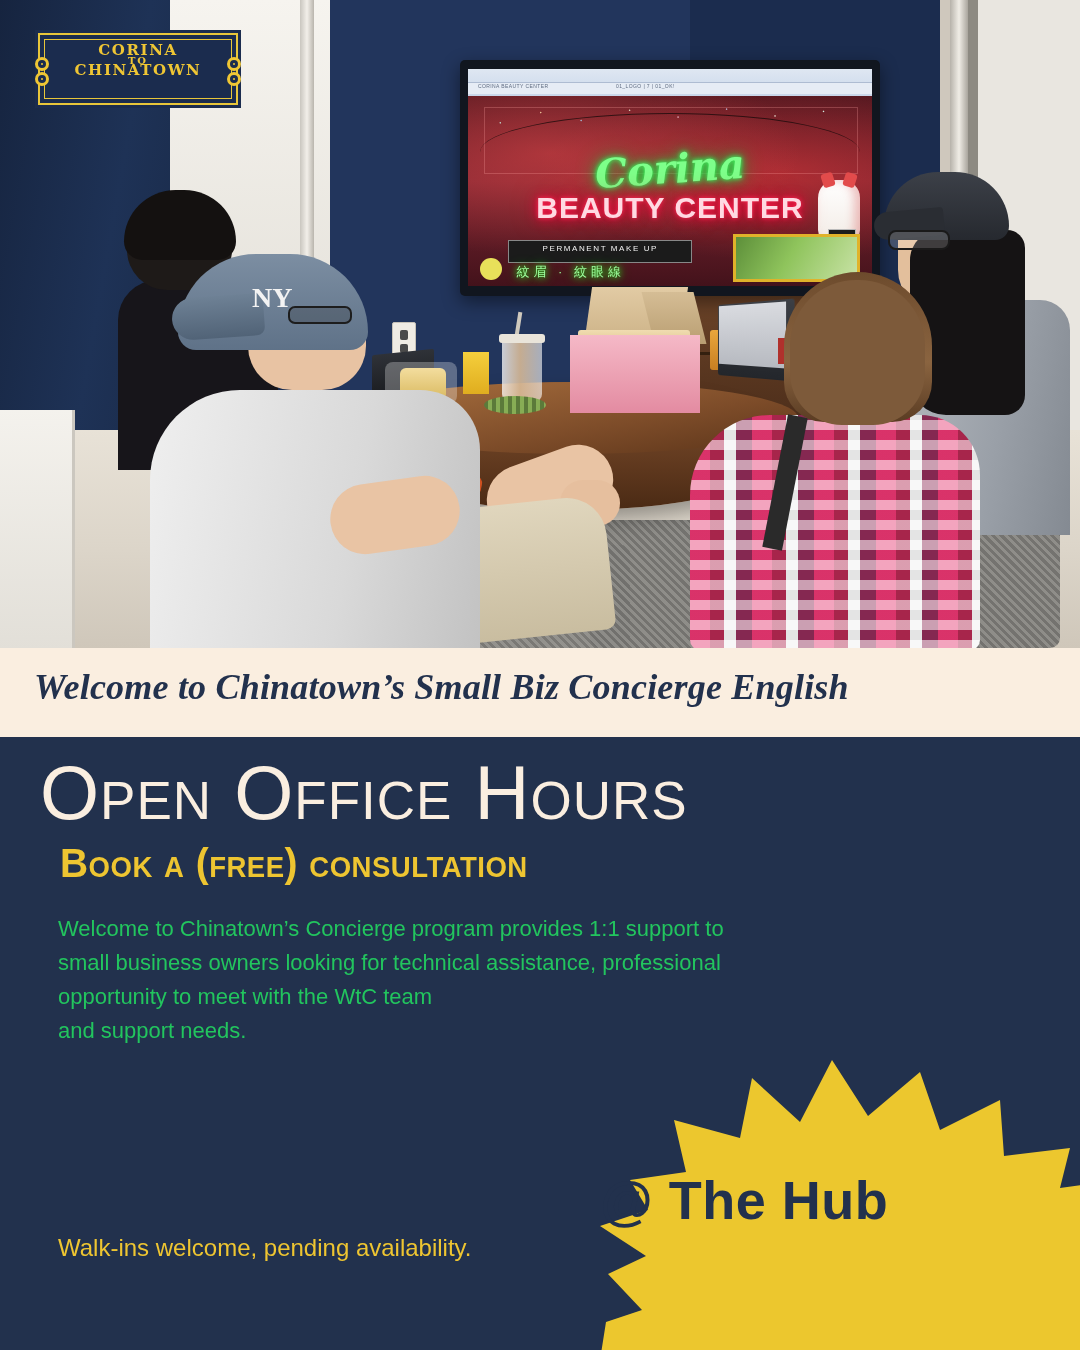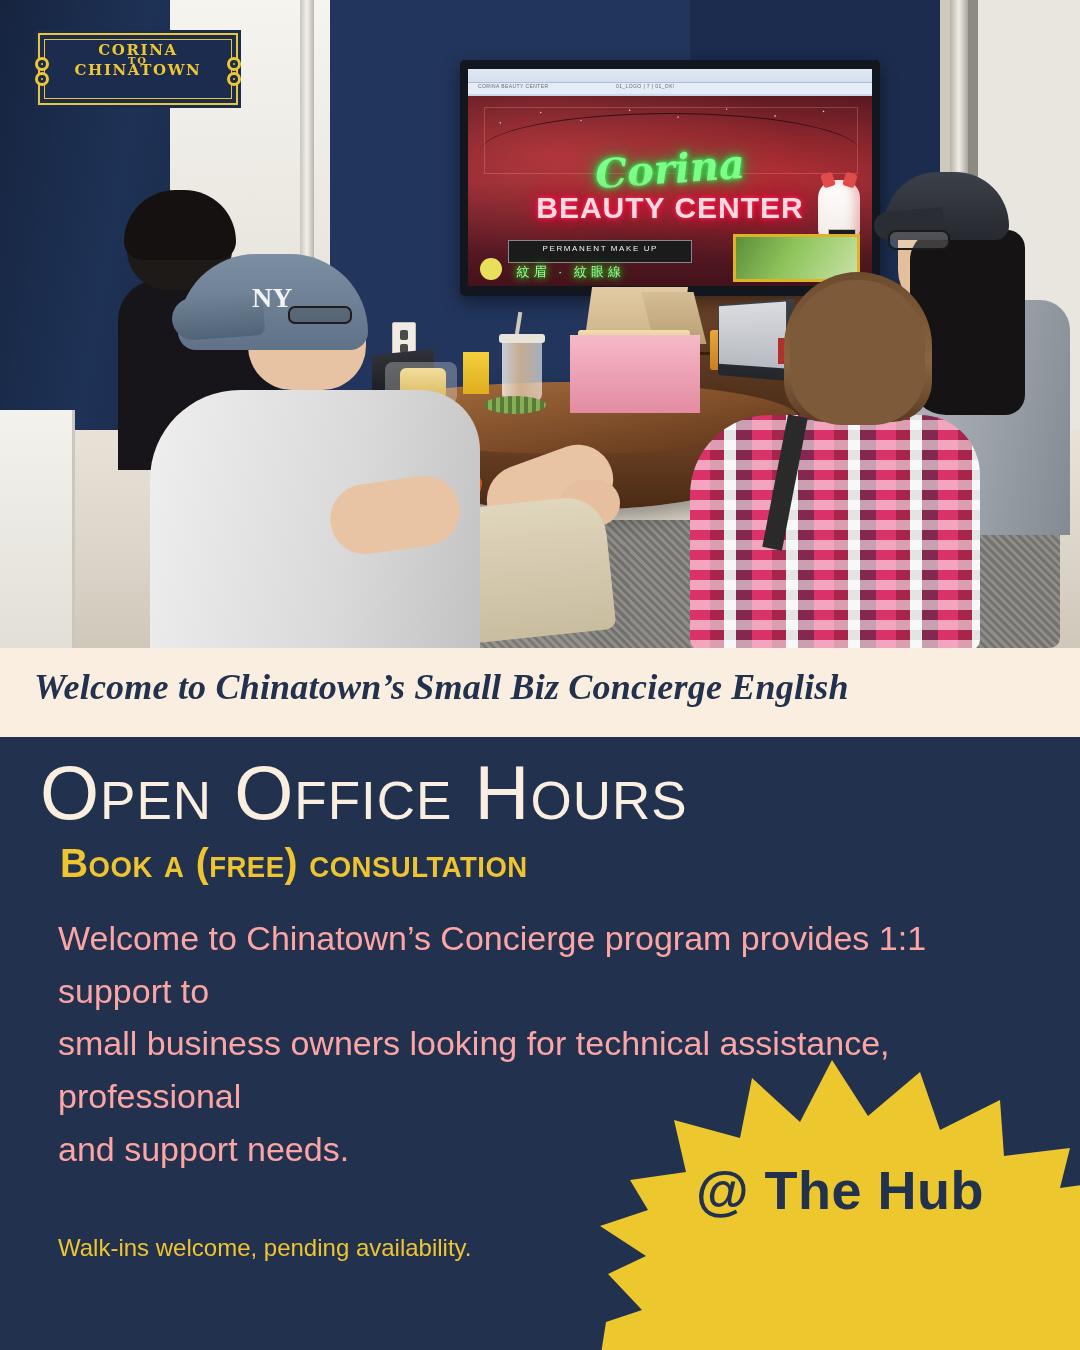--- a/index.html
+++ b/index.html
@@ -252,32 +252,32 @@
 
   .h1{position:absolute;left:40px;top:18px;font-size:76px;color:#faeee0;
      font-family:"Liberation Sans",sans-serif;font-weight:300;
      letter-spacing:1px;line-height:1;font-variant:small-caps;white-space:nowrap;}
   .h2{position:absolute;left:60px;top:106px;font-size:41px;color:#eec531;
      font-family:"Liberation Sans",sans-serif;font-weight:700;
      letter-spacing:.5px;line-height:1;font-variant:small-caps;white-space:nowrap;
      transform:scaleX(.95);transform-origin:left center;}
 
   .body-copy{position:absolute;left:58px;top:175px;width:960px;
-     font-size:34px;line-height:1.55;color:#fca5a5;font-weight:400;}
+     font-size:22px;line-height:1.55;color:#22c55e;font-weight:400;}
   .body-copy p{margin:0;}
   .body-copy .narrow{width:640px;}
 
   .langs{position:absolute;left:58px;top:492px;font-size:24px;line-height:1.62;
      color:#eec531;}
   .langs div{white-space:nowrap;}
 
   
   .badge{position:absolute;left:600px;top:1060px;width:520px;height:300px;}
   .badge svg{display:block;width:100%;height:100%;}
-  .badge-text{position:absolute;left:0;top:100px;width:480px;text-align:center;
+  .badge-text{position:absolute;left:0;top:110px;width:480px;text-align:left;
      color:#22314d;font-weight:700;line-height:1.12;}
   .badge-l1{font-size:54px;letter-spacing:.5px;}
   .badge-l2{font-size:54px;letter-spacing:.5px;}
 </style>
 </head>
 <body>
 
 <div class="flyer">
 
   <div class="photo">
@@ -401,20 +401,21 @@
   </div>
 
   <div class="navy">
 
     <div class="h1">Open Office Hours</div>
     <div class="h2">Book a (free) consultation</div>
 
     <div class="body-copy">
       <p>Welcome to Chinatown’s Concierge program provides 1:1 support to</p>
       <p>small business owners looking for technical assistance, professional</p>
+      <p class="narrow">opportunity to meet with the WtC team</p>
       <p class="narrow">and support needs.</p>
     </div>
 
     <div class="langs">
       <div>Walk-ins welcome, pending availability.</div>
     </div>
   </div>
 
   <div class="badge">
     <svg viewBox="0 0 520 300" preserveAspectRatio="none">

